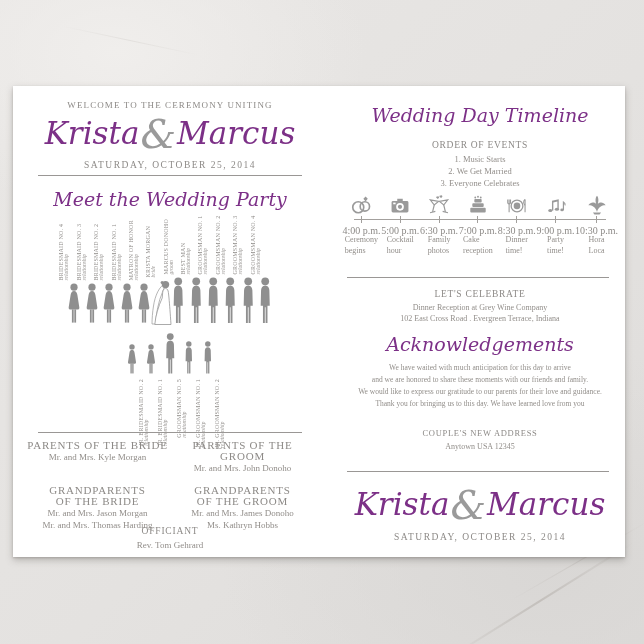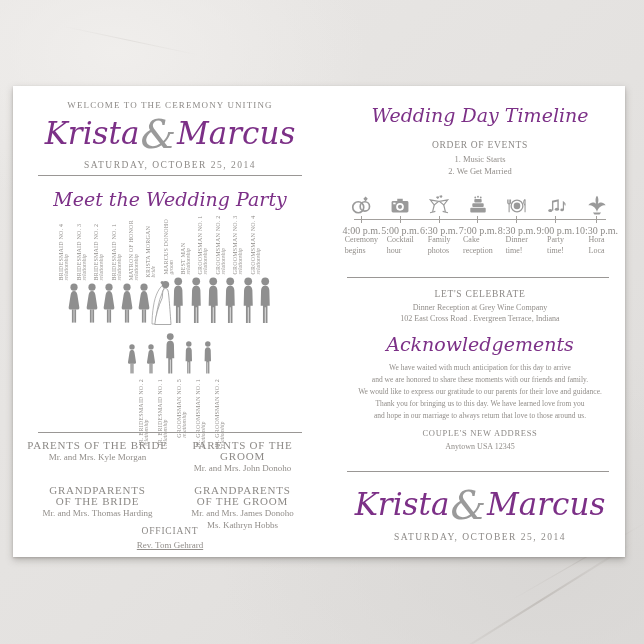--- a/index.html
+++ b/index.html
@@ -57,21 +57,21 @@
   .fig-man2{width:15px;height:44px;}
   .fig-boy{width:12px;height:36px;}
 
   
   .families{position:absolute;top:354px;left:0;right:0;display:grid;grid-template-columns:1fr 1fr;row-gap:10px;}
   .fam{text-align:center;}
   .fam-title div{font-size:11px;line-height:11px;letter-spacing:.8px;color:#8d8a87;text-align:center;}
   .fam-lines div{font-size:9px;line-height:11.5px;color:#928e8a;margin-top:1px;}
   .officiant{top:440px;}
   .officiant .fam-title{font-size:9.5px;letter-spacing:.8px;color:#8d8a87;line-height:11px;}
-  .officiant .fam-name{font-size:9px;color:#928e8a;line-height:12px;margin-top:2px;text-decoration:underline;}
+  .officiant .fam-name{font-size:9px;color:#928e8a;line-height:12px;margin-top:2px;}
 
   
   .order-items div{font-size:8.5px;line-height:12px;color:#928e8a;}
   .timeline{position:absolute;left:7px;top:106px;width:276px;}
   .tl-line{position:absolute;top:27px;left:12px;right:12px;height:1px;background:#a3a09d;}
   .tl-items{display:flex;}
   .tl-item{flex:1;display:flex;flex-direction:column;align-items:center;}
   .tl-iconbox{height:24px;display:flex;align-items:flex-end;justify-content:center;}
   .tl-icon{width:22px;height:22px;}
   .tl-tick{width:1px;height:7px;background:#a3a09d;}
@@ -426,20 +426,21 @@
             <div>Mr. and Mrs. John Donoho</div>
           </div>
         </div>
 
         <div class="fam">
           <div class="fam-title">
             <div>GRANDPARENTS</div>
             <div>OF THE BRIDE</div>
           </div>
           <div class="fam-lines">
+            <div>Mr. and Mrs. Jason Morgan</div>
             <div>Mr. and Mrs. Thomas Harding</div>
           </div>
         </div>
 
         <div class="fam">
           <div class="fam-title">
             <div>GRANDPARENTS</div>
             <div>OF THE GROOM</div>
           </div>
           <div class="fam-lines">
@@ -455,20 +456,21 @@
     </div>
   </div>
 
   <div class="panel" id="panel-right">
     <div class="abs caps-sm" style="top:54px;">ORDER OF EVENTS</div>
     <div class="abs sec-title script" style="top:17px;">Wedding Day Timeline</div>
     <div class="abs order-items" style="top:67px;">
 
     <div>1. Music Starts</div>
         <div>2. We Get Married</div>
+        <div>3. Everyone Celebrates</div>
       </div>
 
     <div class="timeline">
       <div class="tl-line"></div>
       <div class="tl-items">
 
           <div class="tl-item">
             <div class="tl-iconbox">
               <svg class="tl-icon">
                 <use href="#icon-rings" width="100%" height="100%"></use>
@@ -576,21 +578,20 @@
         <div>102 East Cross Road . Evergreen Terrace, Indiana</div>
       </div>
 
     <div class="abs sec-title script" style="top:246px;">Acknowledgements</div>
     <div class="abs ack-lines" style="top:276px;">
 
     <div>We have waited with much anticipation for this day to arrive</div>
         <div>and we are honored to share these moments with our friends and family.</div>
         <div>We would like to express our gratitude to our parents for their love and guidance.</div>
         <div>Thank you for bringing us to this day. We have learned love from you</div>
-        <div>and hope in our marriage to always return that love to those around us.</div>
       </div>
 
     <div class="abs caps-sm" style="top:342px;font-size:8.5px;">COUPLE'S NEW ADDRESS</div>
     <div class="abs addr-lines" style="top:355px;">
 
         <div>Anytown USA 12345</div>
       </div>
 
     <div class="rule" style="top:385px;left:12px;right:16px;"></div>
     <div class="abs names script" style="top:398px;">

